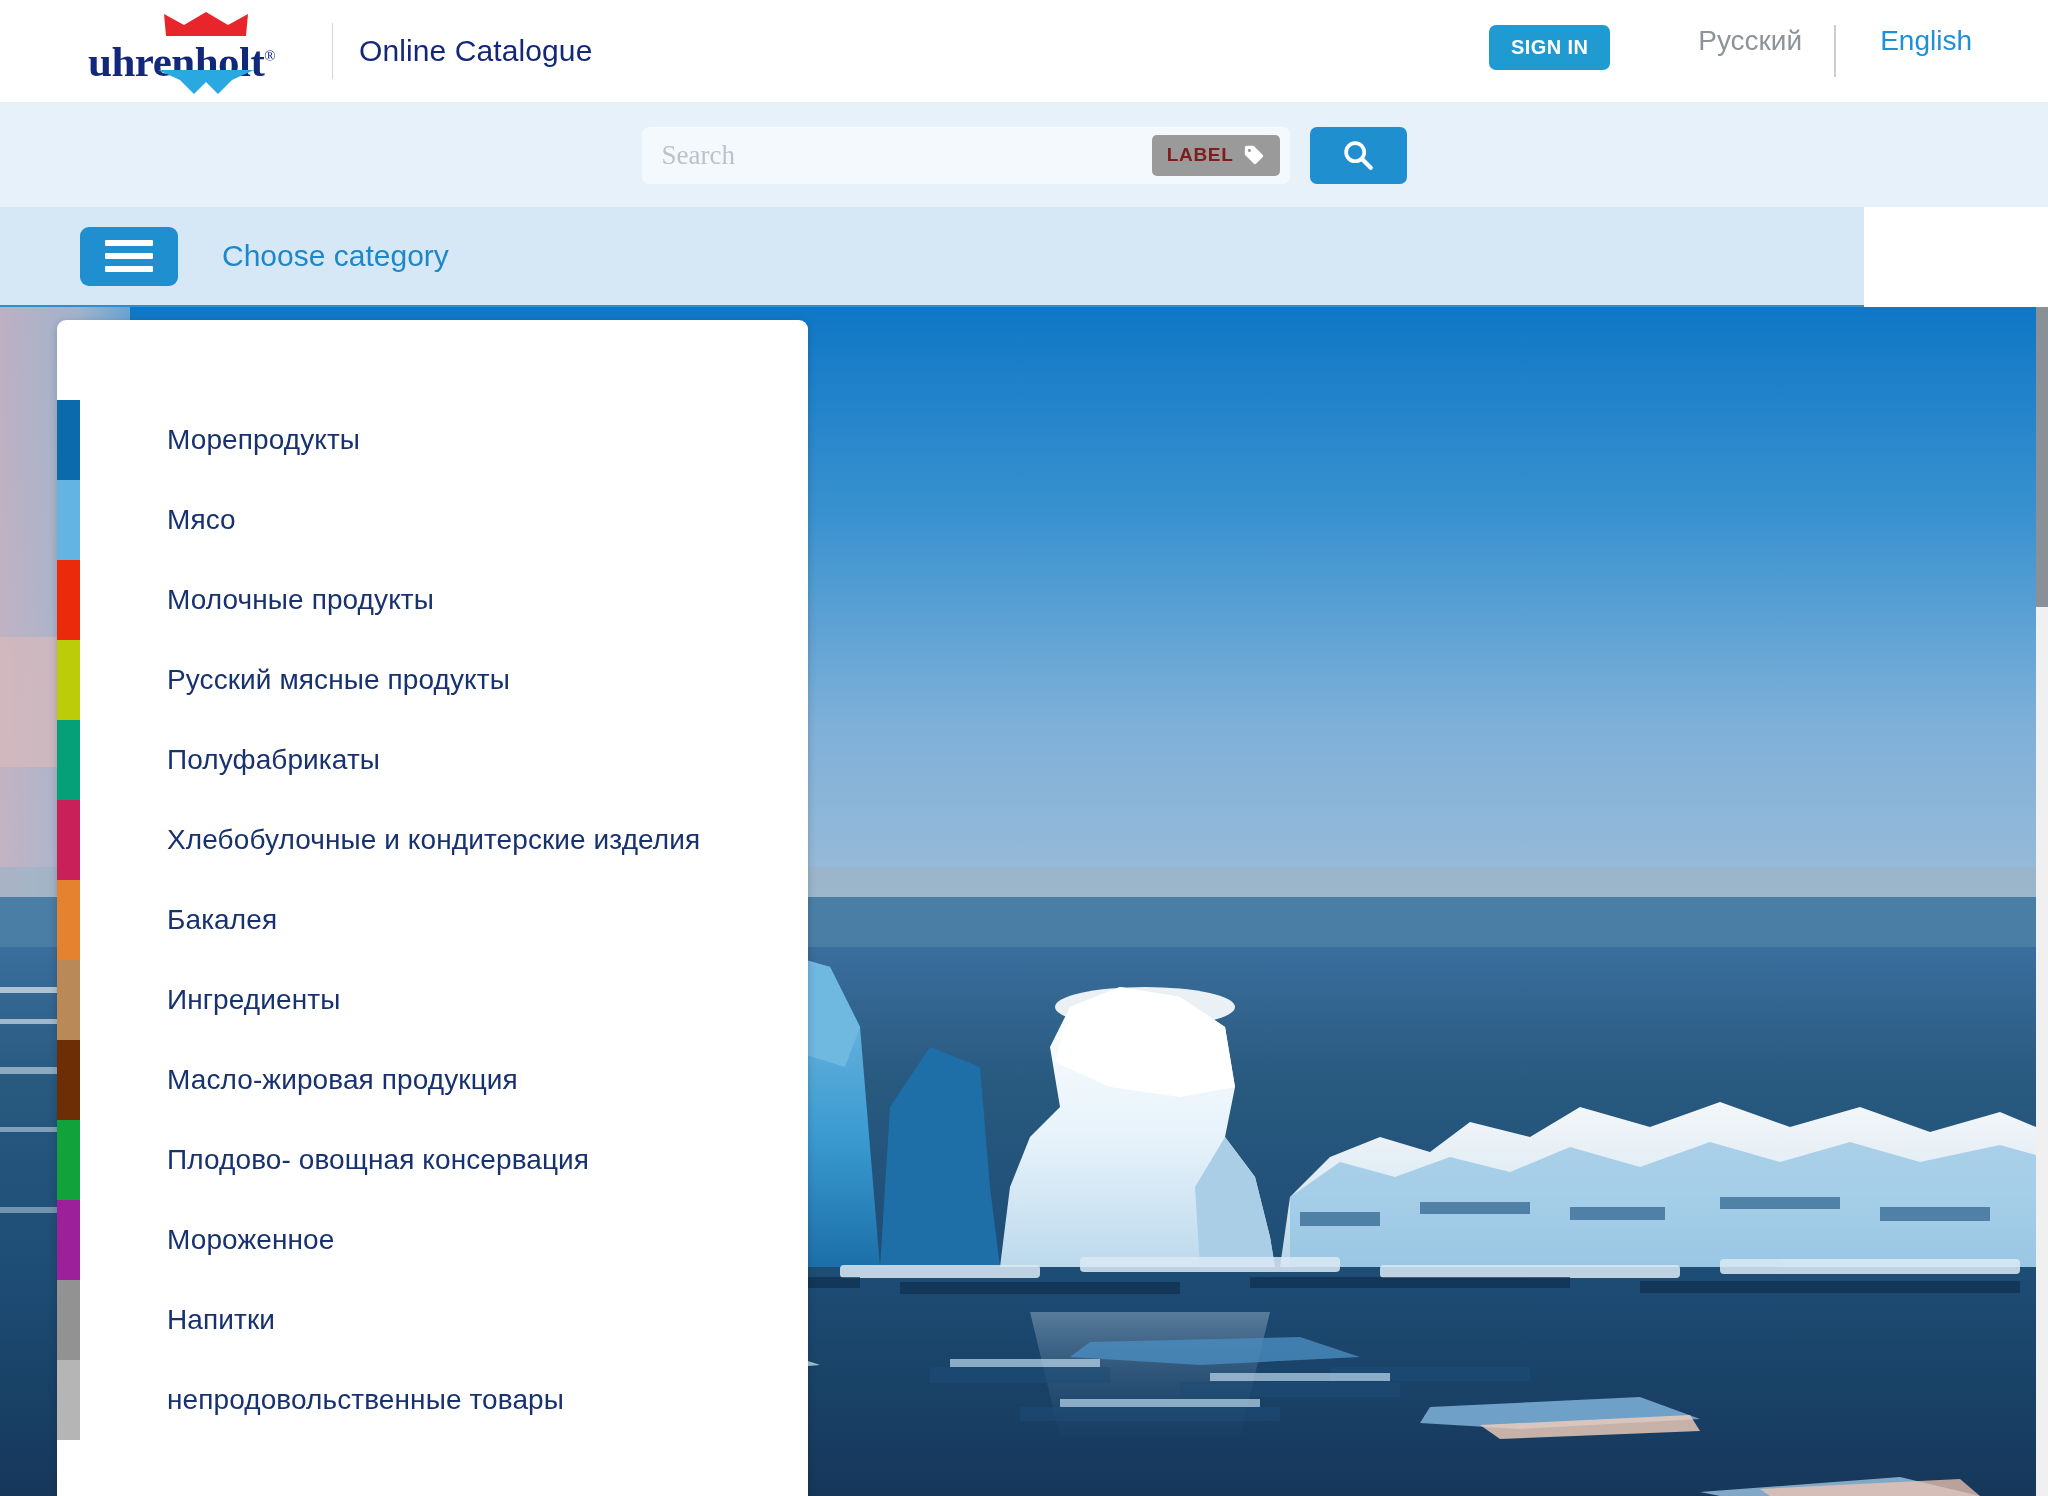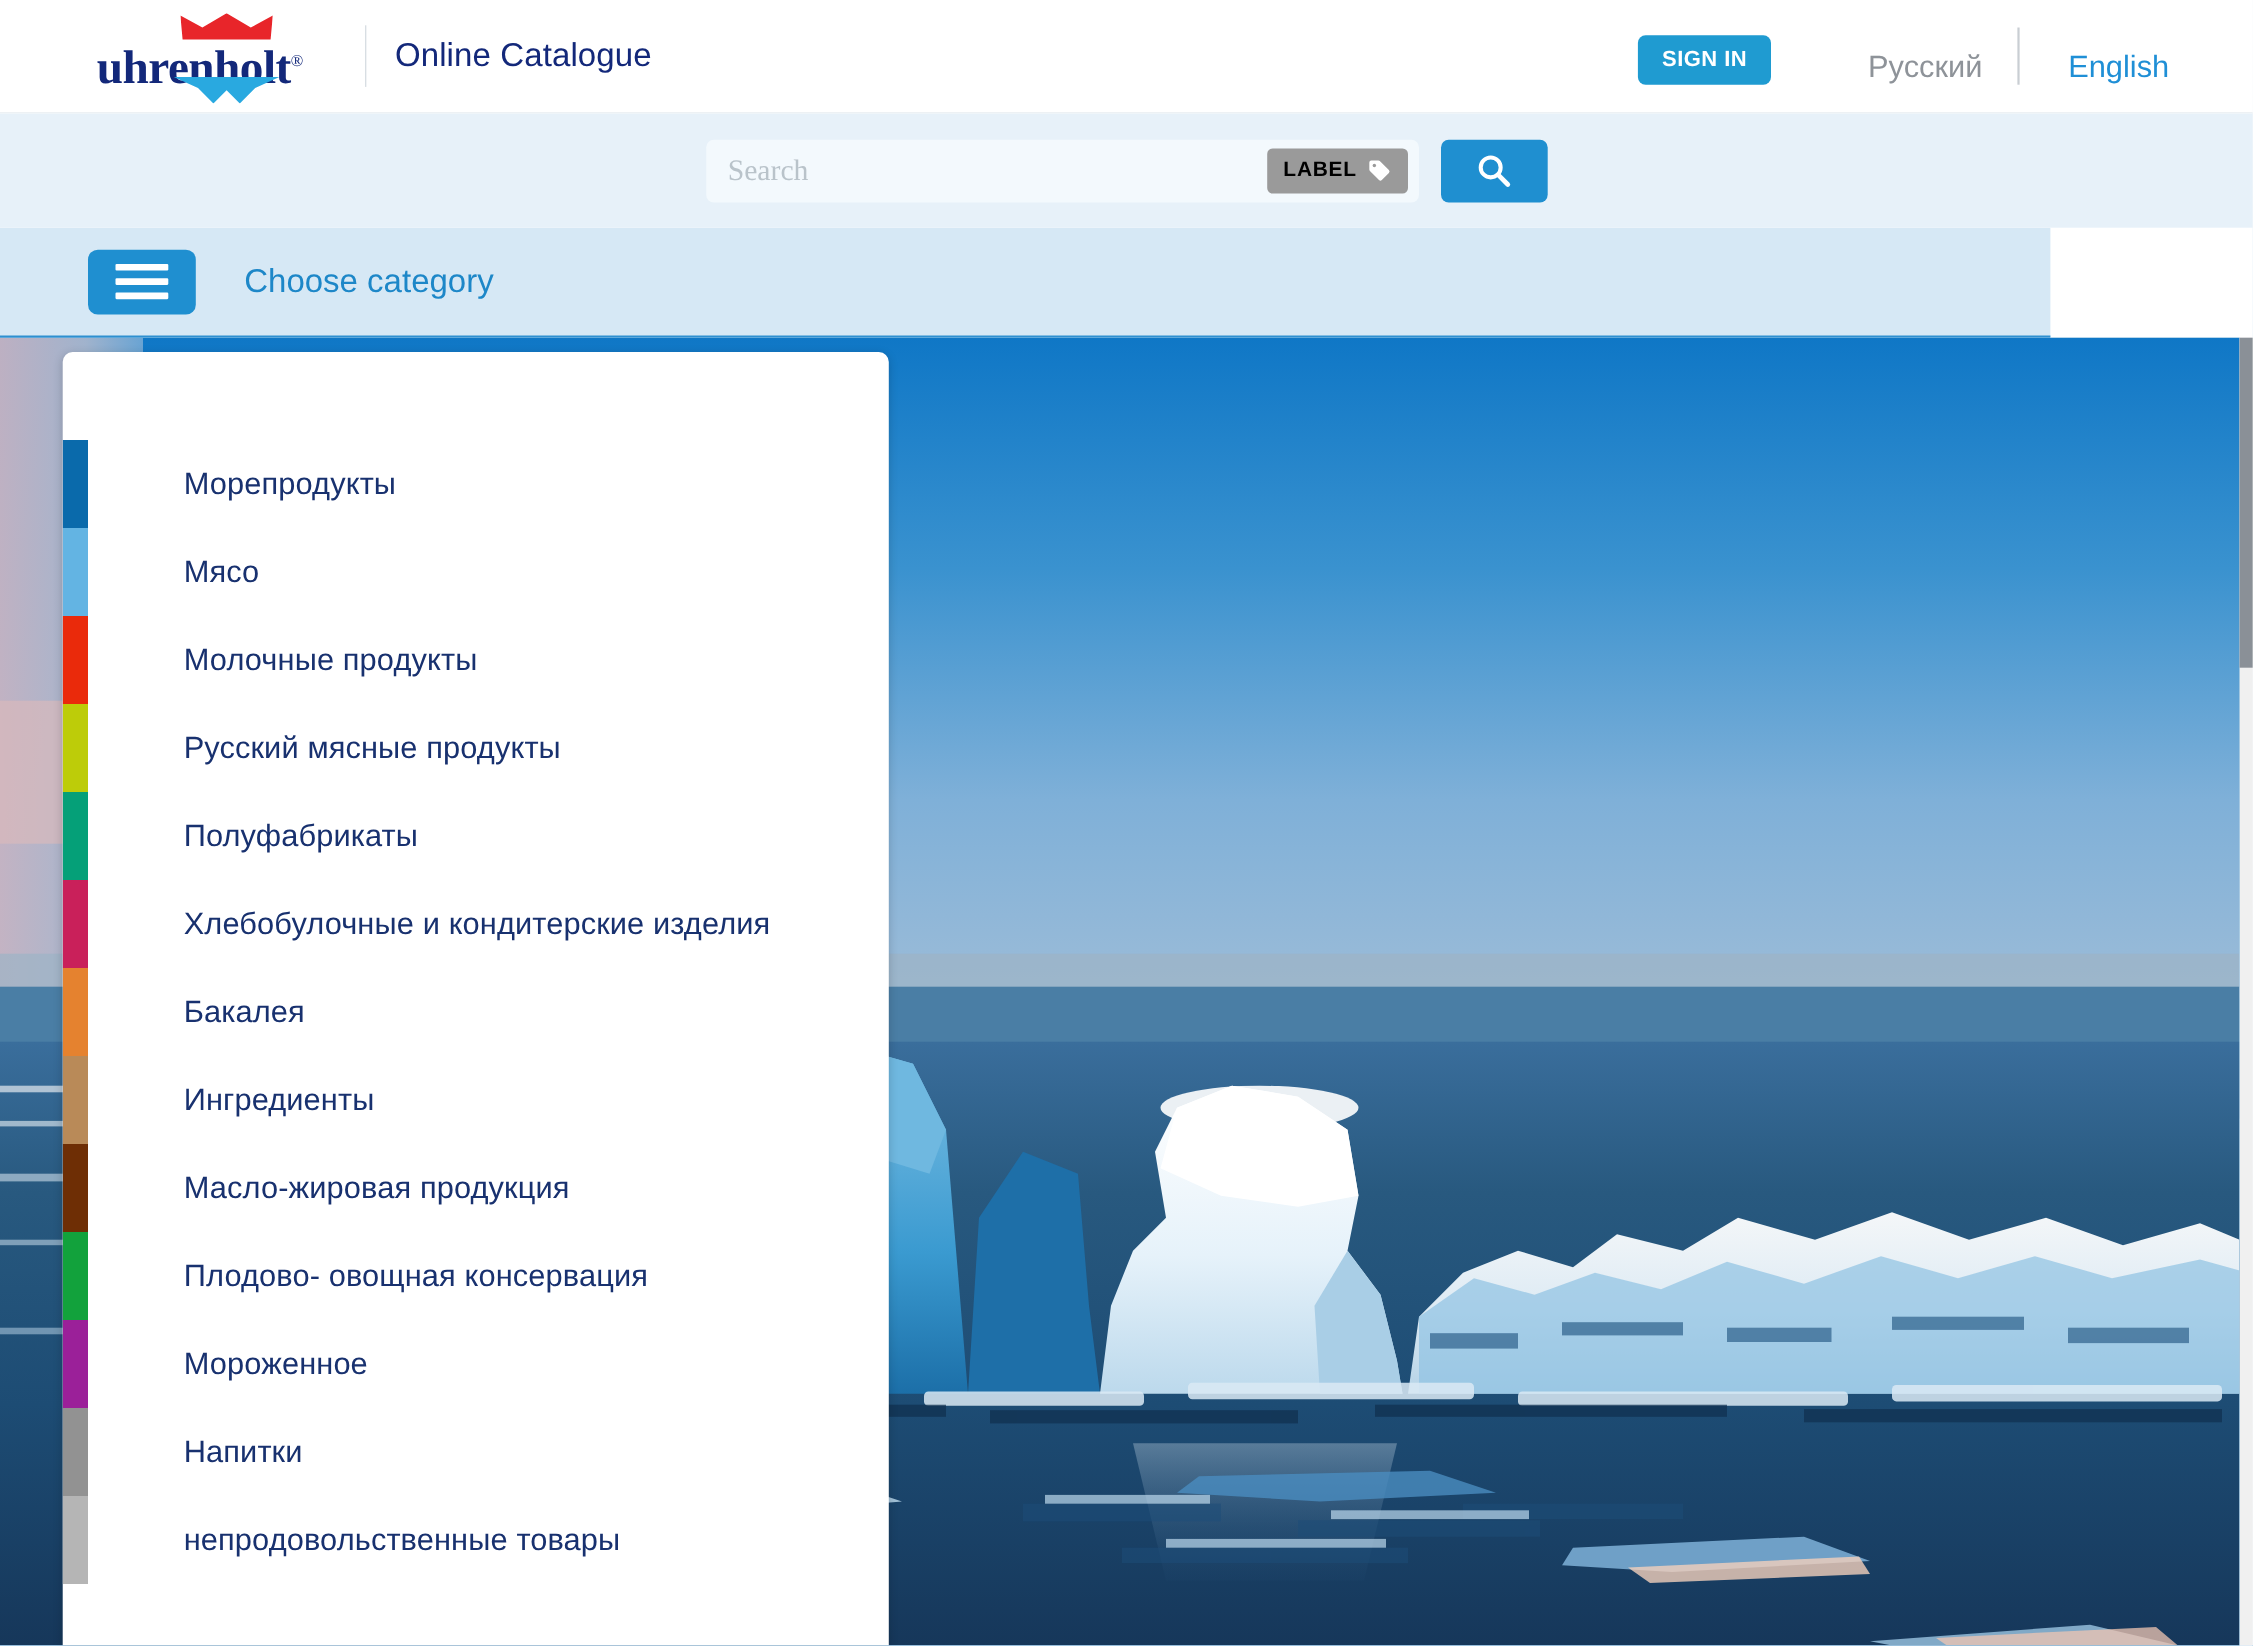--- a/index.html
+++ b/index.html
@@ -28,21 +28,21 @@
     position: absolute; top: 32px; left: 0; width: 212px;
     font-family: "Liberation Serif", serif;
     font-weight: bold; font-size: 43px; letter-spacing: -0.5px;
     color: #13287a; line-height: 1;
   }
   .logo-word sup { font-size: 15px; vertical-align: super; font-weight: normal; }
   .logo-banner { position: absolute; top: 62px; left: 70px; width: 96px; height: 24px; }
   .brand-divider { width: 1px; height: 56px; background: #cfd6dc; margin: 0 26px 0 32px; }
   .brand-title { font-size: 30px; color: #13287a; font-weight: 400; letter-spacing: 0.1px; }
 
-  .header-right { margin-left: auto; display: flex; align-items: flex-end; margin-right: 76px; gap: 16px; }
+  .header-right { margin-left: auto; display: flex; align-items: flex-start; margin-right: 76px; gap: 16px; }
   .signin-btn {
     background: #1f9bd1; color: #ffffff; border: none;
     font-family: "Liberation Sans", sans-serif;
     font-size: 20px; font-weight: bold; letter-spacing: 0.4px;
     padding: 11px 22px; border-radius: 7px; cursor: pointer;
   }
   .lang-ru {
     font-size: 28px; color: #8e9399; margin-left: 72px; cursor: pointer;
     padding-right: 16px;
   }
@@ -66,21 +66,21 @@
     display: flex; align-items: center;
   }
   .search-input {
     flex: 1; height: 57px; border: none; outline: none; background: transparent;
     font-family: Liberation Serif, serif;
     font-size: 27px; color: #5b6368; padding-left: 20px;
   }
   .search-input::placeholder { color: #b9c3ca; }
   .label-btn {
     display: flex; align-items: center; gap: 9px;
-    background: #9a9a9a; color: #000000; border: none;
+    background: #9a9a9a; color: #7f1d1d; border: none;
     font-size: 19px; font-weight: bold; letter-spacing: 0.7px;
     height: 41px; padding: 0 15px; border-radius: 5px;
     margin-right: 10px; cursor: pointer;
     font-family: "Liberation Sans", sans-serif;
   }
   .tag-ico { width: 22px; height: 22px; display: block; }
   .search-btn {
     width: 97px; height: 57px; margin-left: 20px;
     background: #1f8fd0; border: none; border-radius: 7px;
     display: flex; align-items: center; justify-content: center; cursor: pointer;

